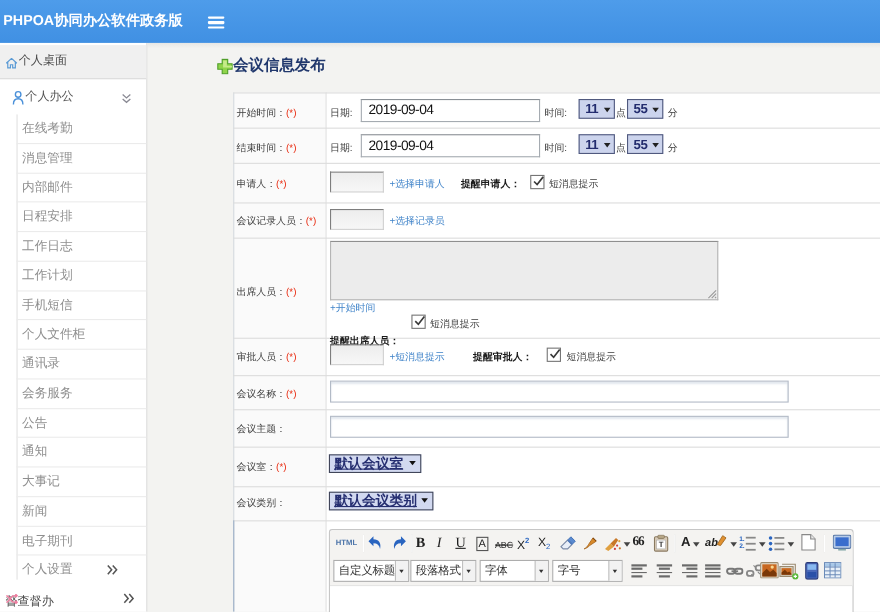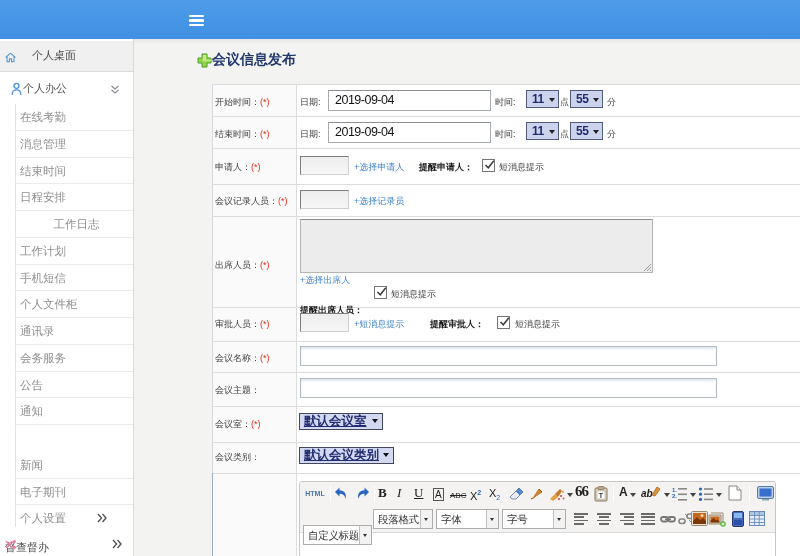--- a/index.html
+++ b/index.html
@@ -3,21 +3,21 @@
 <style>
 *{margin:0;padding:0;box-sizing:border-box;}
 html,body{width:800px;height:556px;overflow:hidden;background:#f3f3f1;font-family:"Liberation Sans",sans-serif;}
 .abs{position:absolute;}
 #hdr{position:absolute;top:0;left:0;width:800px;height:39px;background:linear-gradient(180deg,#4e9cea,#4090e3);z-index:5;}
 #hdr .logo{position:absolute;left:3px;top:0;line-height:38px;color:#fff;font-size:13px;font-weight:bold;letter-spacing:0;}
 .bar{position:absolute;left:189px;width:15px;height:2.5px;background:#fff;border-radius:1px;}
 #side{position:absolute;top:39px;left:0;width:134px;height:517px;background:#fff;border-right:1px solid #d9d9d9;z-index:4;}
 #shadow{position:absolute;top:39px;left:134px;width:666px;height:5px;background:linear-gradient(180deg,#e7e7e5,#f3f3f1);}
 .s1{position:absolute;top:2px;left:0;width:133px;height:31px;background:#f0f0f0;border-bottom:1px solid #dcdcdc;line-height:29px;color:#4a4a4a;font-size:11px;}
-.s1 span{margin-left:32px;}
+.s1 span{margin-left:17px;}
 .shd{position:absolute;left:0;width:133px;color:#555;font-size:11px;}
 .sli{position:absolute;left:15px;width:118px;border-bottom:1px solid #ebebeb;color:#8f8f8f;font-size:11.5px;padding-left:5px;}
 #vline{position:absolute;left:15px;top:65px;width:1px;height:423px;background:#e2e2e2;}
 .lbcol{position:absolute;left:212px;top:84px;width:85px;height:472px;background:#fafafa;border-left:1px solid #d4d9de;border-right:1px solid #dcdcdc;}
 .fdcol{position:absolute;left:297px;top:84px;width:503px;height:472px;background:#fff;}
 .hl{position:absolute;left:212px;width:588px;height:1px;background:#dcdcdc;}
 .lab{position:absolute;left:215px;width:80px;font-size:9px;color:#3d3d3d;white-space:nowrap;}
 .red{color:#e8280d;}
 .fr{position:absolute;font-size:9px;color:#3d3d3d;white-space:nowrap;}
 .lnk{color:#3f83c9;font-size:9px;text-decoration:none;}
@@ -41,50 +41,52 @@
 .tbx{position:absolute;height:16px;}
 .vsep{position:absolute;width:1px;height:16px;background:#d5d5d5;border-right:1px solid #fff;}
 .tbt{position:absolute;top:4px;font-size:12px;color:#222;line-height:14px;}
 .darr{position:absolute;width:0;height:0;border:3px solid transparent;border-top:4px solid #444;}
 .ti2{position:absolute;top:29px;}
 .al{position:absolute;top:31px;width:16px;height:13px;}
 .al i{display:block;height:1.7px;background:#6a6a6a;margin-bottom:1.6px;}
 
 </style></head><body>
 <div id="hdr">
+    <span class="logo">PHPOA协同办公软件政务版</span>
 <div class="bar" style="top:14.5px"></div>
     <div class="bar" style="top:19px"></div>
     <div class="bar" style="top:23.5px"></div>
 </div>
 <div id="shadow"></div>
 <div id="side">
   <div class="s1"><svg class="abs" style="left:5px;top:11px" width="11" height="11" viewBox="0 0 16 16">
         <path d="M8 1.5 L15 8 M8 1.5 L1 8 M3 6.5 V14 H6.5 V10 H9.5 V14 H13 V6.5" fill="none" stroke="#5b9bd5" stroke-width="1.6"></path>
       </svg><span>个人桌面</span></div>
   <svg class="abs" style="left:11px;top:43px" width="11" height="14" viewBox="0 0 14 17">
       <circle cx="7" cy="4.5" r="3.2" fill="none" stroke="#4a90d9" stroke-width="1.6"></circle>
       <path d="M1.5 16 C1.5 11 4 9.5 7 9.5 C10 9.5 12.5 11 12.5 16" fill="none" stroke="#4a90d9" stroke-width="1.6"></path>
     </svg>
   <div class="shd" style="top:37px;height:24px;line-height:24px;"><span style="margin-left:23px">个人办公</span></div>
   <svg class="abs" style="left:110px;top:46px" width="10" height="10" viewBox="0 0 10 10">
       <path d="M1.5 1 L5 4 L8.5 1 M1.5 5 L5 8 L8.5 5" fill="none" stroke="#8a8a94" stroke-width="1.2"></path>
     </svg>
   <div id="vline"></div>
 <div class="sli" style="top:65.00px;height:26.75px;line-height:26.75px;">在线考勤</div>
 <div class="sli" style="top:91.75px;height:26.75px;line-height:26.75px;">消息管理</div>
-<div class="sli" style="top:118.50px;height:26.75px;line-height:26.75px;">结束时间</div>
+<div class="sli" style="top:118.50px;height:26.75px;line-height:26.75px;">内部邮件</div>
 <div class="sli" style="top:145.25px;height:26.75px;line-height:26.75px;">日程安排</div>
-<div class="sli" style="top:172.00px;height:26.75px;line-height:26.75px;text-align:center;">工作日志</div>
+<div class="sli" style="top:172.00px;height:26.75px;line-height:26.75px;">工作日志</div>
 <div class="sli" style="top:198.75px;height:26.75px;line-height:26.75px;">工作计划</div>
 <div class="sli" style="top:252.25px;height:26.75px;line-height:26.75px;">个人文件柜</div>
 <div class="sli" style="top:225.50px;height:26.75px;line-height:26.75px;">手机短信</div>
 <div class="sli" style="top:279.00px;height:26.75px;line-height:26.75px;">通讯录</div>
 <div class="sli" style="top:305.75px;height:26.75px;line-height:26.75px;">会务服务</div>
 <div class="sli" style="top:332.50px;height:26.75px;line-height:26.75px;">公告</div>
 <div class="sli" style="top:359.25px;height:26.75px;line-height:26.75px;">通知</div>
+<div class="sli" style="top:386.00px;height:26.75px;line-height:26.75px;">大事记</div>
 <div class="sli" style="top:412.75px;height:26.75px;line-height:26.75px;">新闻</div>
 <div class="sli" style="top:439.50px;height:26.75px;line-height:26.75px;">电子期刊</div>
 <div class="sli" style="top:466.25px;height:27px;line-height:27px;border-bottom:none;">个人设置</div>
 <svg class="abs" style="left:97px;top:474px" width="11" height="10" viewBox="0 0 11 10">
       <path d="M1 1 L4.5 5 L1 9 M5.5 1 L9 5 L5.5 9" fill="none" stroke="#555" stroke-width="1.4"></path>
     </svg>
 <div class="shd" style="top:498px;height:20px;line-height:20px;color:#4a4a4a;"><span style="margin-left:5px">督查督办</span></div>
 <svg class="abs" style="left:5px;top:501px" width="12" height="9" viewBox="0 0 16 12">
       <path d="M1 2 C5 2 6 10 10 10 M1 10 C5 10 6 2 10 2 M10.5 2 l3.5 0 m-2-2 l2 2 -2 2 M10.5 10 l3.5 0 m-2-2 l2 2 -2 2" fill="none" stroke="#ef7ea0" stroke-width="1.8"></path>
     </svg>
@@ -144,21 +146,21 @@
     </svg>
   </span>
 <div class="fr" style="left:499px;top:161px">短消息提示</div>
 <div class="gin" style="left:300px;top:190px"></div>
 <a class="lnk abs" style="left:354px;top:195px">+选择记录员</a>
 <div class="ta">
     <svg style="position:absolute;right:0;bottom:0" width="9" height="9" viewBox="0 0 9 9">
       <path d="M8 1 L1 8 M8 4 L4 8 M8 7 L7 8" stroke="#999" stroke-width="1" fill="none"></path>
     </svg>
   </div>
-<a class="lnk abs" style="left:300px;top:274px">+选择出席人</a>
+<a class="lnk abs" style="left:300px;top:274px">+开始时间</a>
 <span class="bld abs" style="left:300px;top:304px">提醒出席人员：</span>
 <span class="cb" style="left:374px;top:286px">
     <svg width="13" height="13" viewBox="0 0 13 13" style="margin:-1px 0 0 0">
       <path d="M2.5 6 L5.3 8.8 L10.8 1.8" fill="none" stroke="#3a3a3a" stroke-width="1.5"></path>
     </svg>
   </span>
 <div class="fr" style="left:391px;top:288px">短消息提示</div>
 <div class="gin" style="left:300px;top:313px"></div>
 <a class="lnk abs" style="left:354px;top:318px">+短消息提示</a>
 <span class="bld abs" style="left:430px;top:318px">提醒审批人：</span>
@@ -203,21 +205,21 @@
       </svg>
 <svg class="ti" style="left:248px;top:4px" width="18" height="16" viewBox="0 0 18 16">
         <path d="M2 13 L7 8 L10 11 L5 15 Z" fill="#e0a040"></path>
         <path d="M7 8 L12 3 L14 5 L10 11 Z" fill="#c87828"></path>
         <circle cx="13" cy="10" r="1" fill="#d04040"></circle>
         <circle cx="15" cy="6" r="1" fill="#e0a040"></circle>
         <circle cx="11" cy="13" r="1" fill="#d04040"></circle>
         <circle cx="15.5" cy="12.5" r="1" fill="#c87828"></circle>
       </svg>
 <div class="darr" style="left:267px;top:11px;"></div>
-<div class="tbt" style="left:275px;font-family:'Liberation Serif',serif;font-weight:bold;font-size:15px;top:2px;letter-spacing:-1px;">66</div>
+<div class="tbt" style="left:275px;font-family:'Liberation Serif',serif;font-weight:bold;font-size:12px;top:2px;letter-spacing:-1px;">66</div>
 <svg class="ti" style="left:293px;top:4px" width="16" height="16" viewBox="0 0 16 16">
         <rect x="2" y="2" width="12" height="13" rx="1" fill="#d8cbb8" stroke="#8a7a60" stroke-width="1"></rect>
         <rect x="5" y="0.5" width="6" height="3" rx="1" fill="#b8a888" stroke="#8a7a60" stroke-width="0.8"></rect>
         <rect x="4" y="5" width="8" height="8" fill="#fff" stroke="#aaa" stroke-width="0.5"></rect>
         <text x="8" y="11.5" font-size="7" text-anchor="middle" fill="#333" font-weight="bold">T</text>
       </svg>
 <div class="vsep" style="left:313px;top:4px;"></div>
 <div class="tbt" style="left:319px;font-size:12px;font-weight:bold;top:3px;">A</div>
 <div class="darr" style="left:330px;top:11px;"></div>
 <div class="tbt" style="left:341px;font-size:10px;font-style:italic;font-weight:bold;top:5px;">ab</div>
@@ -246,21 +248,21 @@
         <path d="M1 1 L9 1 L13 5 L13 15 L1 15 Z" fill="#fff" stroke="#888" stroke-width="1"></path>
         <path d="M9 1 L9 5 L13 5" fill="#e8e8e8" stroke="#888" stroke-width="1"></path>
       </svg>
 <div class="vsep" style="left:449px;top:4px;"></div>
 <svg class="ti" style="left:457px;top:4px" width="17" height="15" viewBox="0 0 17 15">
         <rect x="0.5" y="0.5" width="16" height="12" rx="1.5" fill="#b8cce8" stroke="#5a7aa8" stroke-width="1"></rect>
         <rect x="2.5" y="2.5" width="12" height="8" fill="#3a6ecd"></rect>
         <rect x="5" y="13" width="7" height="1.5" fill="#8aa"></rect>
       </svg>
 
-<div class="dd" style="left:3px;width:69px;margin-top:16px;">自定义标题<b></b></div>
+<div class="dd" style="left:3px;width:69px;">自定义标题<b></b></div>
 <div class="dd" style="left:73px;width:60px;">段落格式<b></b></div>
 <div class="dd" style="left:136px;width:63px;">字体<b></b></div>
 <div class="dd" style="left:202px;width:64px;">字号<b></b></div>
 <div class="al" style="left:274px;">
         <i style="width:14px"></i>
         <i style="width:10px"></i>
         <i style="width:14px"></i>
         <i style="width:10px"></i>
       </div>
 <div class="al" style="left:297px;">

